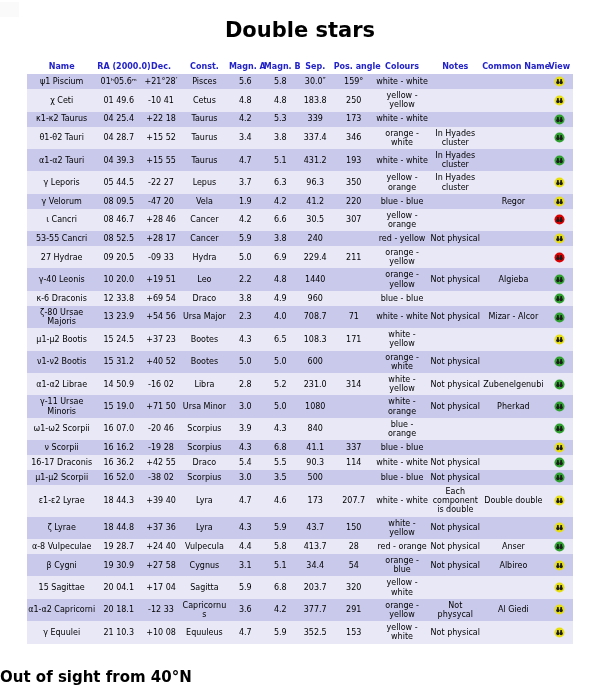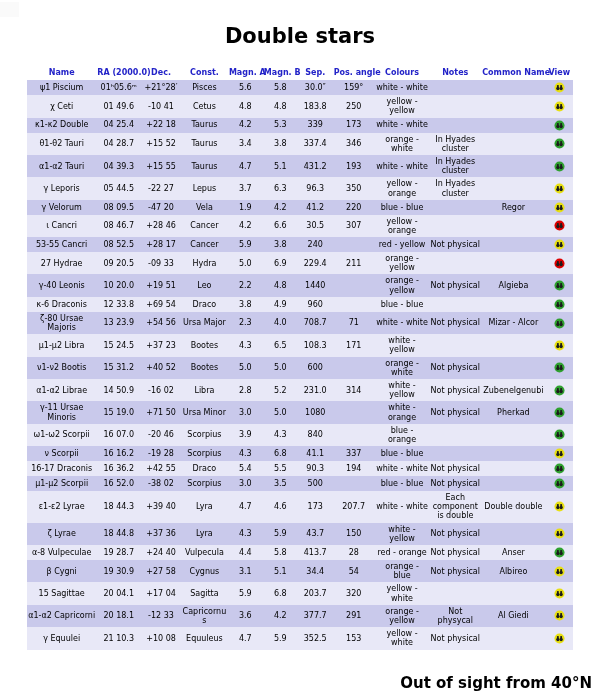--- a/index.html
+++ b/index.html
@@ -1,19 +1,19 @@
 <!DOCTYPE html>
 <html style="--header-text: #2323c8; --row-odd: #c9c9eb; --row-even: #e8e8f7; --title: #000000;"><head>
 <meta charset="utf-8">
 <style>
   html,body{margin:0;padding:0;background:#fff;}
   body{width:600px;height:693px;position:relative;font-family:"DejaVu Sans","Liberation Sans",sans-serif;color:#000;overflow:hidden;}
   .corner-box{position:absolute;left:0;top:2px;width:19px;height:15px;background:#fafafa;}
-  h1.title{text-align:center;font-weight:bold;font-size:21px;margin:24px 0 16px 0;color:var(--title,#000);}
-  h2.subtitle{text-align:right;font-weight:bold;font-size:15px;margin:24px 8px 10px 0;color:var(--title,#000);}
+  h1.title{text-align:center;font-weight:bold;font-size:21px;margin:18px 0 16px 0;color:var(--title,#000);}
+  h2.subtitle{text-align:left;font-weight:bold;font-size:15px;margin:24px 0 10px 0;color:var(--title,#000);}
   table.stars{border-collapse:collapse;table-layout:fixed;width:91%;margin:4px auto;font-size:8px;line-height:1.15;}
   table.stars th{color:var(--header-text,#2323c8);font-weight:bold;font-size:8px;white-space:nowrap;padding:4px 1px 3px 1px;text-align:center;background:#fff;overflow:visible;}
   table.stars td{text-align:center;vertical-align:middle;padding:2px 1px;word-wrap:break-word;}
   table.stars tbody tr:nth-child(odd){background:var(--row-odd,#c9c9eb);}
   table.stars tbody tr:nth-child(even){background:var(--row-even,#e8e8f7);}
   .view-icon{width:11px;height:11px;display:inline-block;vertical-align:middle;}
 </style>
 </head>
 <body>
 
@@ -87,21 +87,21 @@
         <td></td>
         <td><svg viewBox="0 0 12 12" class="view-icon">
             <circle cx="6" cy="6" r="5.5" fill="#e8e012"></circle>
             <circle cx="4.2" cy="7.1" r="1.8" fill="#1c1c1c"></circle>
             <circle cx="7.8" cy="7.1" r="1.8" fill="#1c1c1c"></circle>
             <rect x="3.2" y="3.4" width="2" height="2.6" fill="#1c1c1c"></rect>
             <rect x="6.8" y="3.4" width="2" height="2.6" fill="#1c1c1c"></rect>
           </svg></td>
       </tr>
       <tr>
-        <td>κ1-κ2 Double</td>
+        <td>κ1-κ2 Taurus</td>
         <td>04 25.4</td>
         <td>+22 18</td>
         <td>Taurus</td>
         <td>4.2</td>
         <td>5.3</td>
         <td>339</td>
         <td>173</td>
         <td>white - white</td>
         <td></td>
         <td></td>
@@ -307,21 +307,21 @@
         <td>Mizar - Alcor</td>
         <td><svg viewBox="0 0 12 12" class="view-icon">
             <circle cx="6" cy="6" r="5.5" fill="#2fa12f"></circle>
             <circle cx="4.2" cy="7.1" r="1.8" fill="#1c1c1c"></circle>
             <circle cx="7.8" cy="7.1" r="1.8" fill="#1c1c1c"></circle>
             <rect x="3.2" y="3.4" width="2" height="2.6" fill="#1c1c1c"></rect>
             <rect x="6.8" y="3.4" width="2" height="2.6" fill="#1c1c1c"></rect>
           </svg></td>
       </tr>
       <tr>
-        <td>μ1-μ2 Libra</td>
+        <td>μ1-μ2 Bootis</td>
         <td>15 24.5</td>
         <td>+37 23</td>
         <td>Bootes</td>
         <td>4.3</td>
         <td>6.5</td>
         <td>108.3</td>
         <td>171</td>
         <td>white - yellow</td>
         <td></td>
         <td></td>
@@ -434,21 +434,21 @@
           </svg></td>
       </tr>
       <tr>
         <td>16-17 Draconis</td>
         <td>16 36.2</td>
         <td>+42 55</td>
         <td>Draco</td>
         <td>5.4</td>
         <td>5.5</td>
         <td>90.3</td>
-        <td>194</td>
+        <td>114</td>
         <td>white - white</td>
         <td>Not physical</td>
         <td></td>
         <td><svg viewBox="0 0 12 12" class="view-icon">
             <circle cx="6" cy="6" r="5.5" fill="#2fa12f"></circle>
             <circle cx="4.2" cy="7.1" r="1.8" fill="#1c1c1c"></circle>
             <circle cx="7.8" cy="7.1" r="1.8" fill="#1c1c1c"></circle>
             <rect x="3.2" y="3.4" width="2" height="2.6" fill="#1c1c1c"></rect>
             <rect x="6.8" y="3.4" width="2" height="2.6" fill="#1c1c1c"></rect>
           </svg></td>

